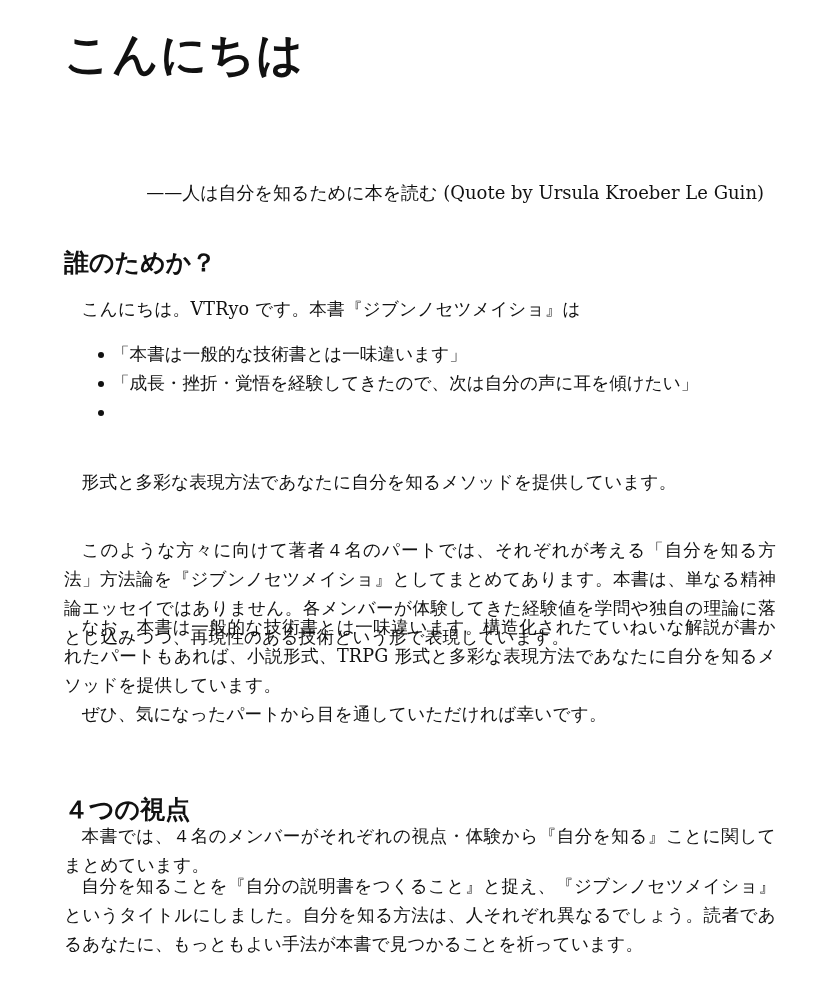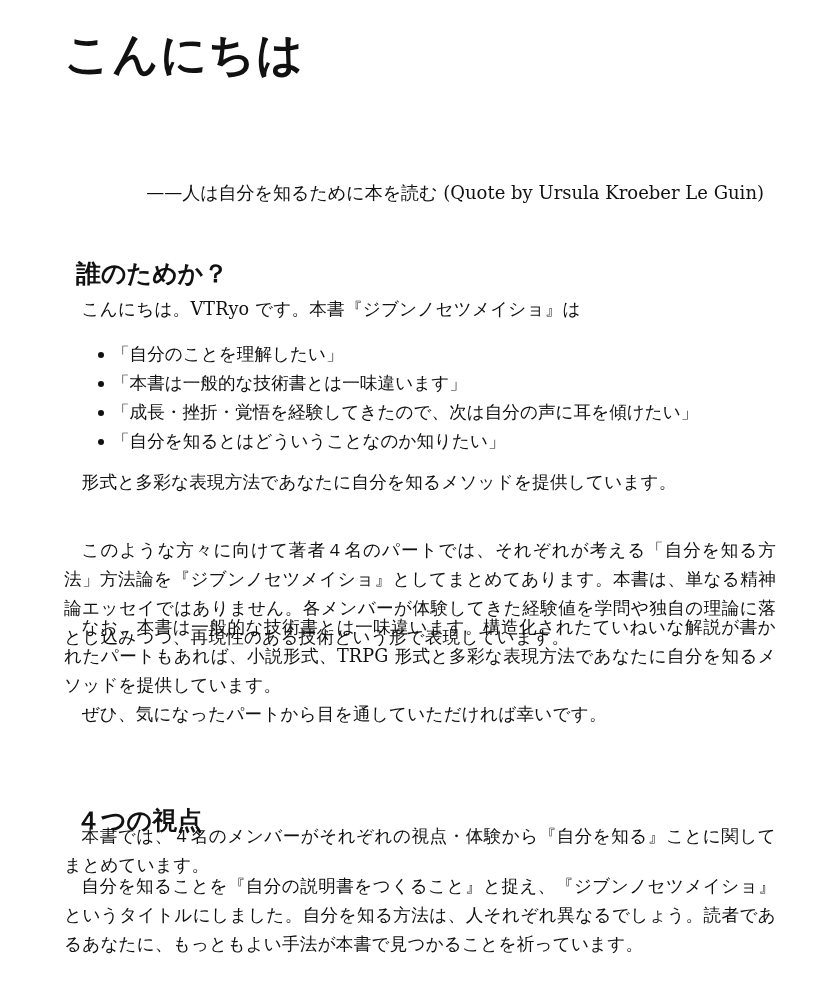--- a/index.html
+++ b/index.html
@@ -11,22 +11,22 @@
   .chapter-title {
     position: absolute; left: 64px; top: 26px; margin: 0;
     font-family: "DejaVu Sans", "Liberation Sans", sans-serif;
     font-weight: bold; font-size: 46px; line-height: 56px; letter-spacing: 1px;
   }
   .epigraph {
     position: absolute; right: 48px; top: 168px; margin: 12px;
     font-size: 18px; line-height: 26px; white-space: nowrap; text-align: right;
   }
   .section-title {
-    position: absolute; left: 64px; margin: 12px;
-    font-family: Liberation Serif, serif;
+    position: absolute; left: 64px; margin: 0;
+    font-family: Liberation Sans, sans-serif;
     font-weight: bold; font-size: 25px; line-height: 32px;
   }
   .para {
     position: absolute; left: 64px; width: 712px; margin: 0;
     font-size: 17.6px; line-height: 29px; text-align: justify;
     text-indent: 1em; letter-spacing: 0.2px;
   }
   .bullets {
     position: absolute; left: 64px; top: 340px; margin: 0; padding: 0;
     list-style: none; font-size: 17.6px; line-height: 29px;
@@ -42,24 +42,23 @@
 
 <h1 class="chapter-title">こんにちは</h1>
 
 <p class="epigraph">——人は自分を知るために本を読む (Quote by Ursula Kroeber Le Guin)</p>
 
 <h2 class="section-title" style="top:246px;">誰のためか？</h2>
 
 <p class="para" style="top:295px;">こんにちは。VTRyo です。本書『ジブンノセツメイショ』は</p>
 
 <ul class="bullets">
-  <li><span class="dot"></span><span>「自分のことを理解したい」</span></li>
   <li><span class="dot"></span><span>「本書は一般的な技術書とは一味違います」</span></li>
   <li><span class="dot"></span><span>「成長・挫折・覚悟を経験してきたので、次は自分の声に耳を傾けたい」</span></li>
-  <li><span class="dot"></span><span>「自分を知るとはどういうことなのか知りたい」</span></li>
+  <li><span class="dot"></span></li>
 </ul>
 
 <p class="para" style="top:468px;">形式と多彩な表現方法であなたに自分を知るメソッドを提供しています。</p>
 <p class="para" style="top:497px;margin-top:39px;">このような方々に向けて著者４名のパートでは、それぞれが考える「自分を知る方法」方法論を『ジブンノセツメイショ』としてまとめてあります。本書は、単なる精神論エッセイではありません。各メンバーが体験してきた経験値を学問や独自の理論に落とし込みつつ、再現性のある技術という形で表現しています。</p>
 <p class="para" style="top:613px;">なお、本書は一般的な技術書とは一味違います。構造化されたていねいな解説が書かれたパートもあれば、小説形式、TRPG 形式と多彩な表現方法であなたに自分を知るメソッドを提供しています。</p>
 <p class="para" style="top:700px;">ぜひ、気になったパートから目を通していただければ幸いです。</p>
 
 <h2 class="section-title" style="top:793px;">４つの視点</h2>
 
 <p class="para" style="top:822px;">本書では、４名のメンバーがそれぞれの視点・体験から『自分を知る』ことに関してまとめています。</p>

